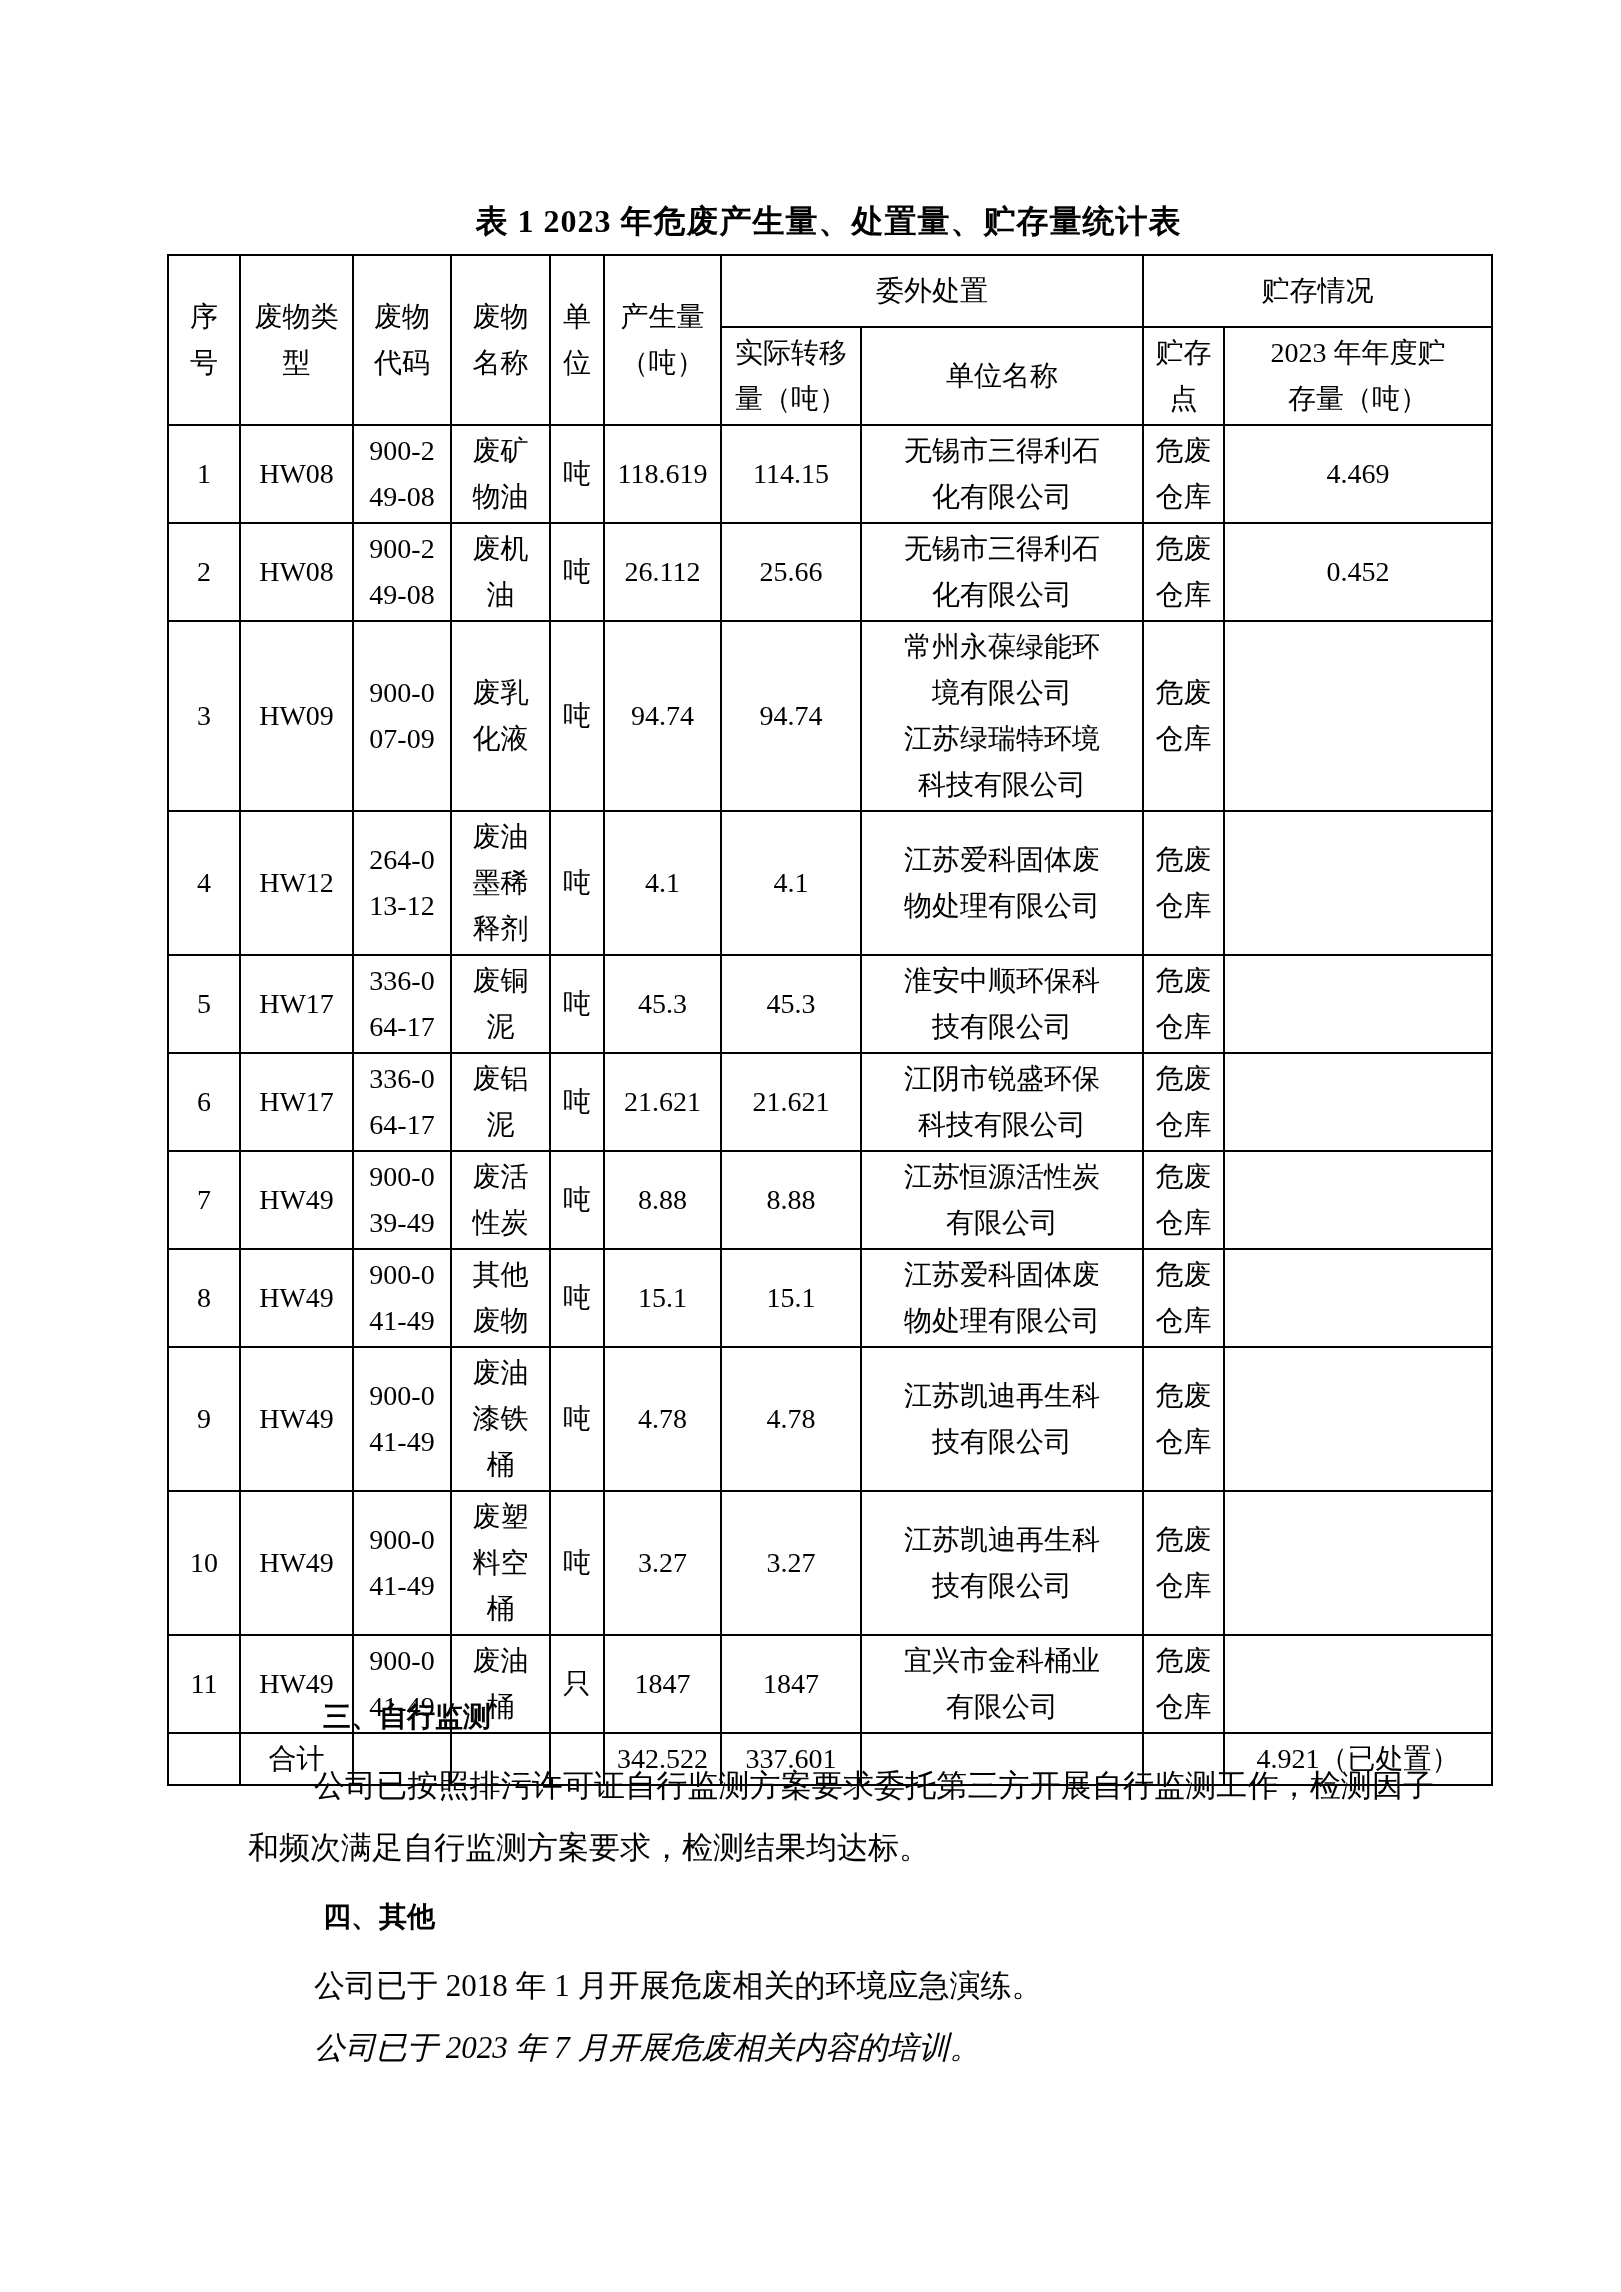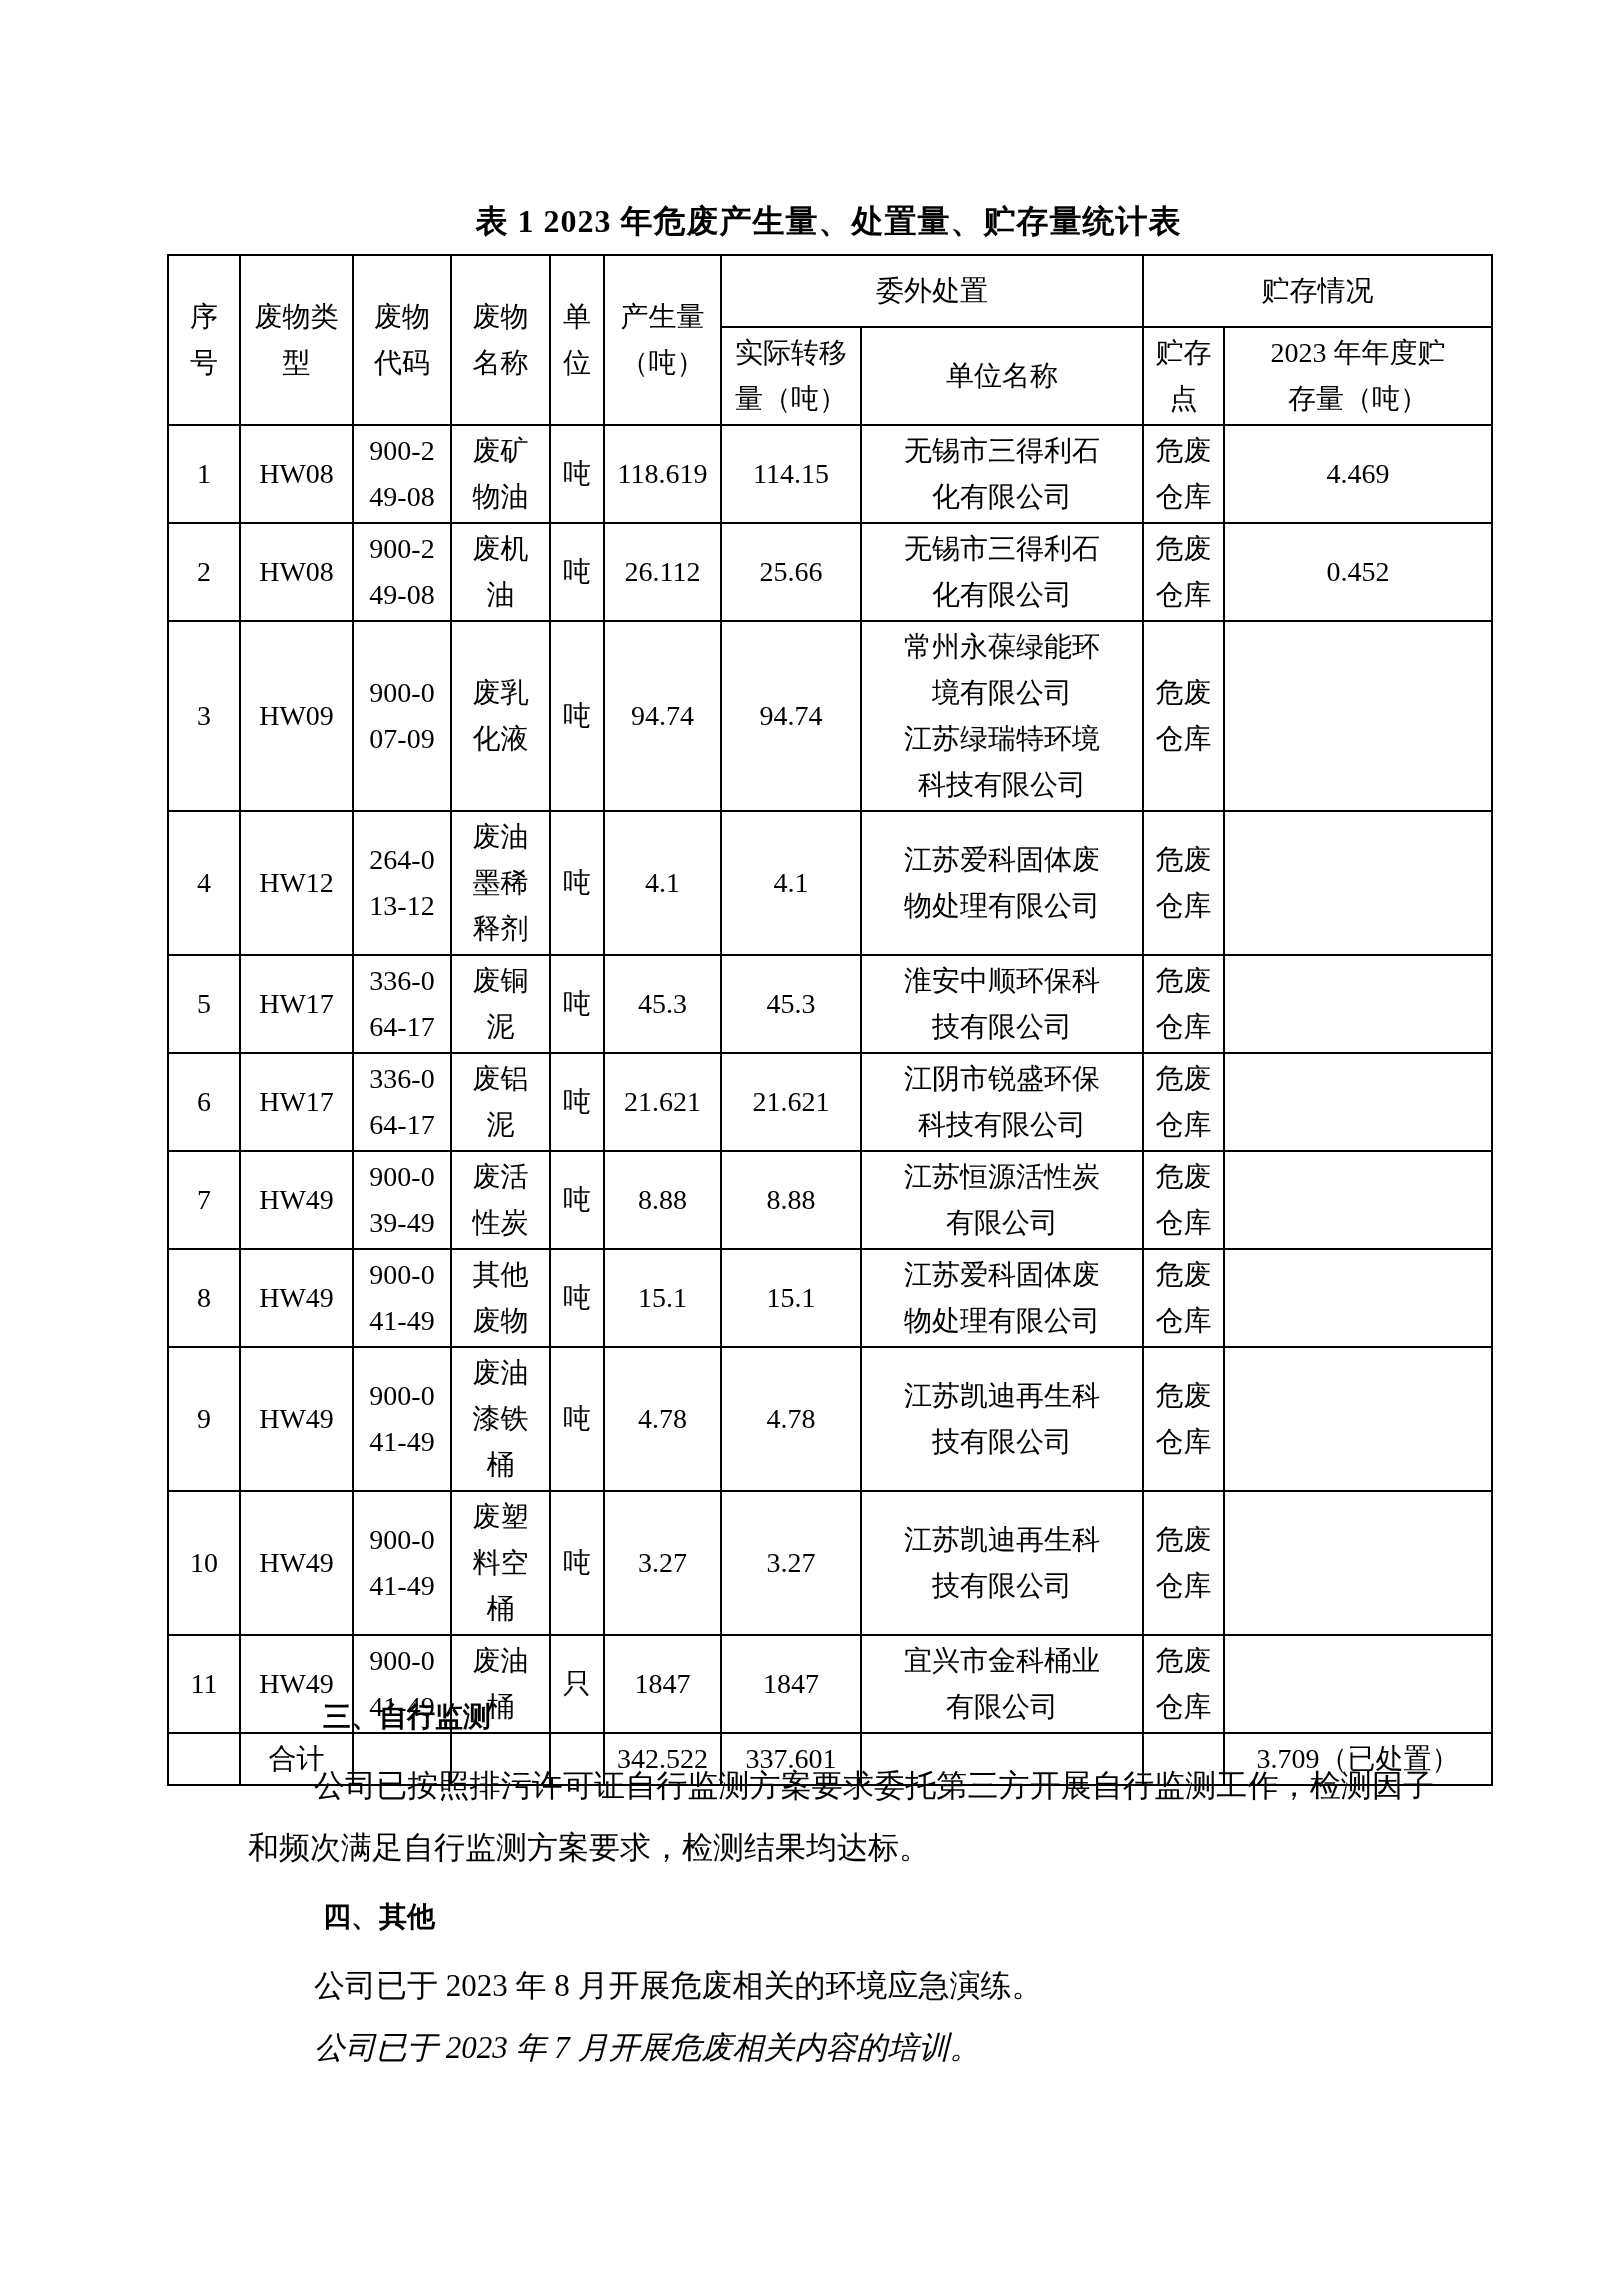--- a/index.html
+++ b/index.html
@@ -319,27 +319,27 @@
       <tr>
         <td></td>
         <td>合计</td>
         <td></td>
         <td></td>
         <td></td>
         <td>342.522</td>
         <td>337.601</td>
         <td></td>
         <td></td>
-        <td>3.709（已处置）</td>
+        <td>4.921（已处置）</td>
       </tr>
     </tfoot>
   </table>
 
   <div class="sections">
     <div class="sec-heading">三、自行监测</div>
     <p>公司已按照排污许可证自行监测方案要求委托第三方开展自行监测工作，检测因子和频次满足自行监测方案要求，检测结果均达标。</p>
     <div class="sec-heading second">四、其他</div>
-    <p>公司已于 2023 年 8 月开展危废相关的环境应急演练。</p>
+    <p>公司已于 2018 年 1 月开展危废相关的环境应急演练。</p>
     <p class="no-gap">公司已于 2023 年 7 月开展危废相关内容的培训。</p>
   </div>
 
 </div>
 
 
 </body></html>

